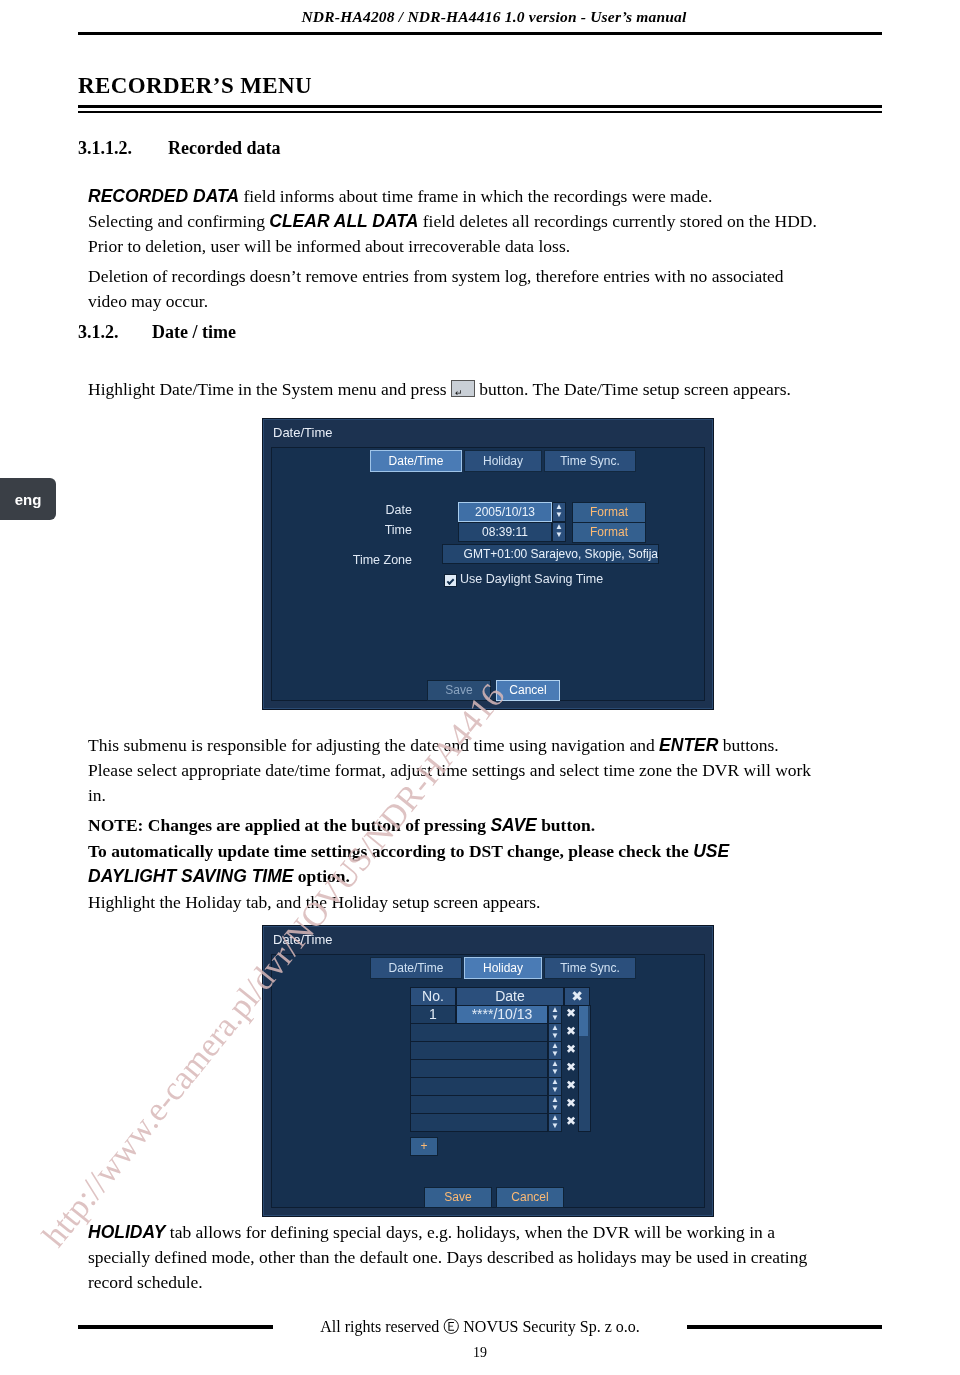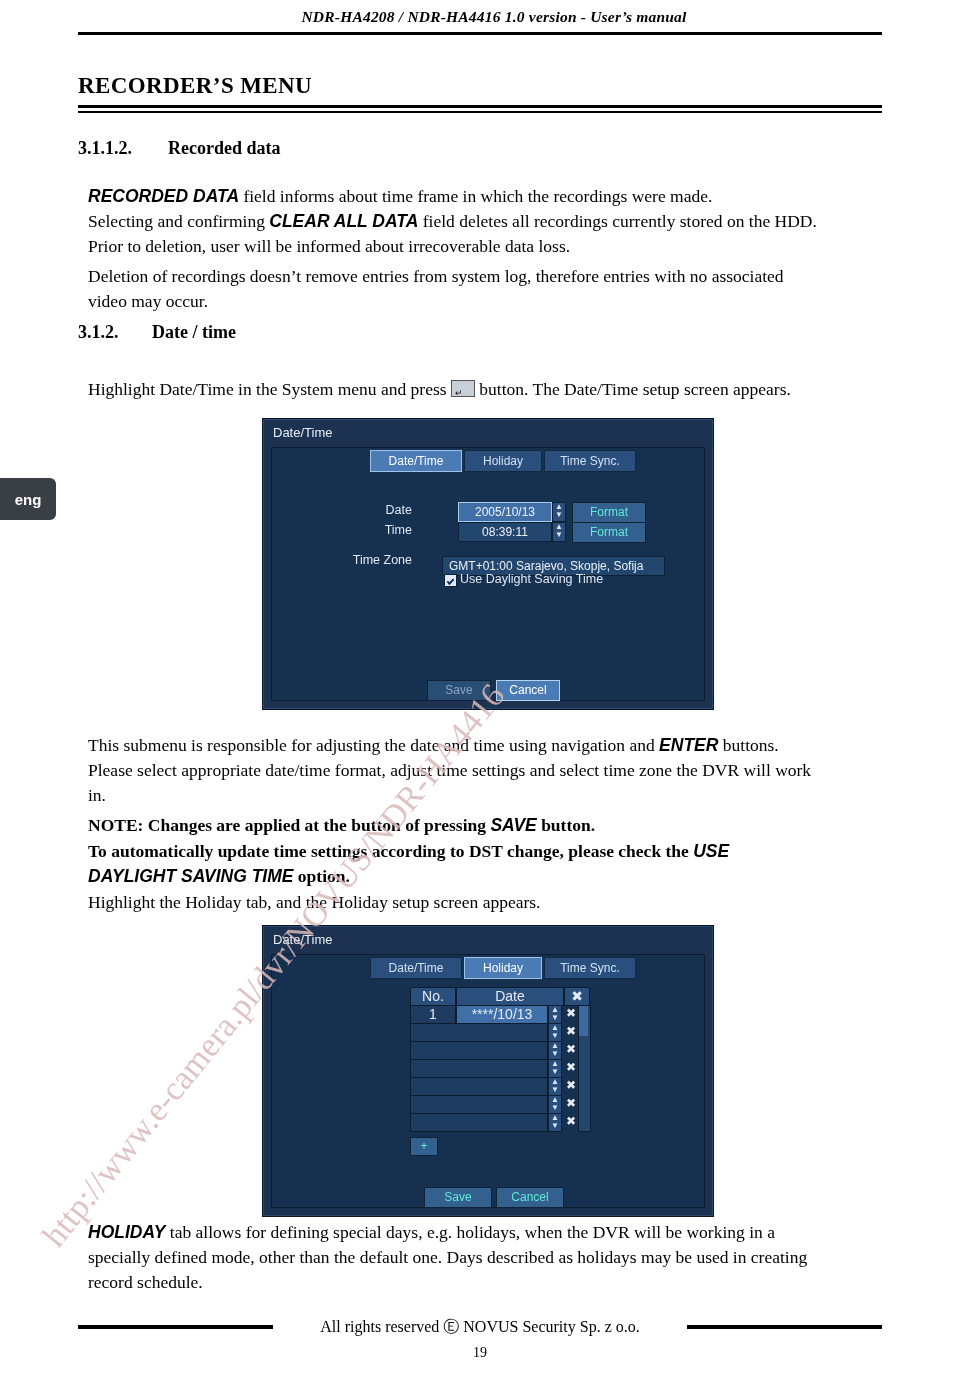--- a/index.html
+++ b/index.html
@@ -104,21 +104,21 @@
     text-align:center;font-size:12px;color:#eaf2fb;
   }
   .fld-box.hl{background:#3f6fa6;border-color:#a9cdee;}
   .spin{
     position:absolute;width:12px;height:18px;
     background:#2b4f7c;border:1px solid #0e2034;
     color:#dce8f6;font-size:8px;line-height:8px;text-align:center;
   }
   .btn2{
     position:absolute;height:19px;line-height:19px;text-align:center;
-    background:#34608f;border:1px solid #0f2236;color:#5eead4;font-size:12px;
+    background:#34608f;border:1px solid #0f2236;color:#fdba74;font-size:12px;
   }
   .btn2.dim{color:#8ba4c0;background:#2a4d74;}
   .btn2.sel{background:#4a7bb5;border:1px solid #b3d3f0;color:#fff;}
   .chk{
     position:absolute;width:11px;height:11px;background:#dfeaf6;
     border:1px solid #0e2034;
   }
   .chk:after{
     content:"";position:absolute;left:2px;top:4px;width:5px;height:2px;
     border-left:2px solid #14314f;border-bottom:2px solid #14314f;
@@ -190,21 +190,21 @@
       <div class="fld-box hl" style="left:186px;top:54px;width:92px;">2005/10/13</div>
       <div class="spin" style="left:280px;top:54px;">▲<br>▼</div>
       <div class="btn2" style="left:300px;top:54px;width:72px;">Format</div>
 
       <div class="fld-label" style="left:80px;top:75px;width:60px;">Time</div>
       <div class="fld-box" style="left:186px;top:74px;width:92px;">08:39:11</div>
       <div class="spin" style="left:280px;top:74px;">▲<br>▼</div>
       <div class="btn2" style="left:300px;top:74px;width:72px;">Format</div>
 
       <div class="fld-label" style="left:60px;top:105px;width:80px;">Time Zone</div>
-      <div class="fld-box" style="left:170px;top:108px;width:215px;text-align:left;padding-left:6px;">GMT+01:00  Sarajevo, Skopje, Sofija</div>
+      <div class="fld-box" style="left:170px;top:96px;width:215px;text-align:right;">GMT+01:00  Sarajevo, Skopje, Sofija</div>
 
       <div class="chk" style="left:172px;top:126px;"></div>
       <div style="position:absolute;left:188px;top:124px;font-size:12.5px;">Use Daylight Saving Time</div>
 
       <div class="btn2 dim" style="left:155px;top:232px;width:62px;">Save</div>
       <div class="btn2 sel" style="left:224px;top:232px;width:62px;">Cancel</div>
     </div>
   </div>
 
   <div class="p" style="top:733px;left:88px;width:795px;">

